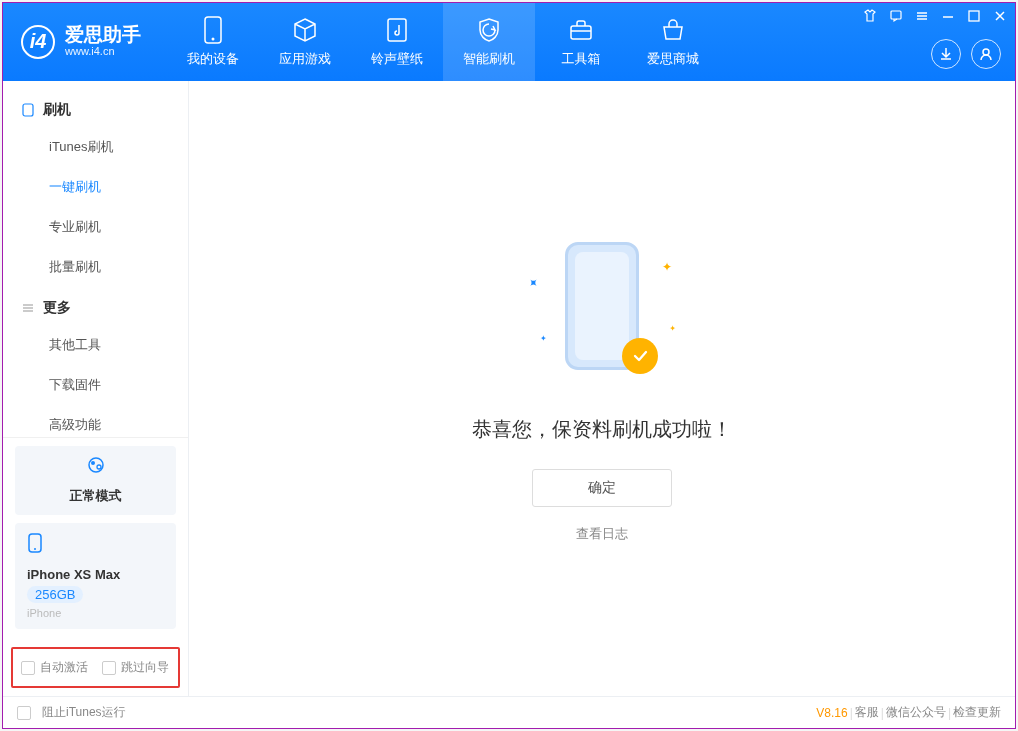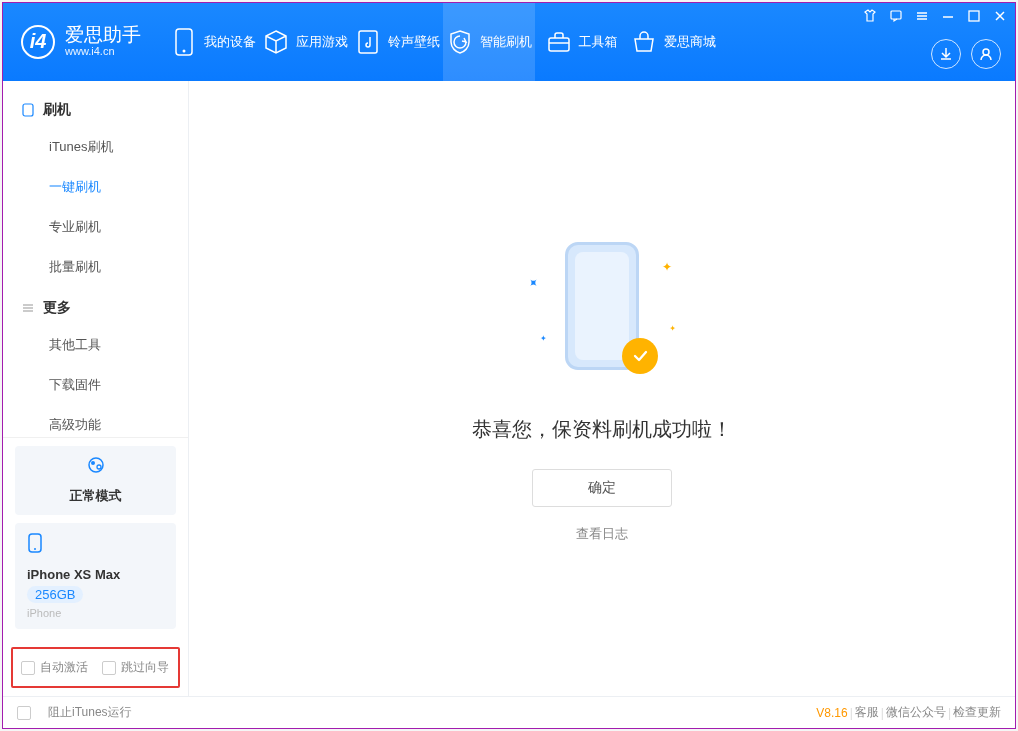--- a/index.html
+++ b/index.html
@@ -3,24 +3,24 @@
 <meta charset="utf-8">
 <style>
 * { margin: 0; padding: 0; box-sizing: border-box; font-family: "Microsoft YaHei", "PingFang SC", sans-serif; }
 body { background: #f5f5f5; width: 1018px; height: 731px; overflow: hidden; }
 .window { width: 1014px; height: 727px; margin: 2px; background: #fff; border: 1px solid #a21caf; display: flex; flex-direction: column; }
 
 
 .titlebar { height: 78px; background: linear-gradient(180deg, #1a88ff 0%, #0a7aff 100%); display: flex; align-items: center; color: #fff; position: relative; }
 .logo-block { display: flex; align-items: center; padding: 0 18px; gap: 10px; }
 .logo-circle { width: 34px; height: 34px; border: 2.5px solid #fff; border-radius: 50%; display: flex; align-items: center; justify-content: center; font-weight: bold; font-size: 20px; font-style: italic; }
-.logo-text .cn { font-size: 19px; font-weight: normal; line-height: 1; }
+.logo-text .cn { font-size: 19px; font-weight: bold; line-height: 1; }
 .logo-text .en { font-size: 11px; opacity: .9; line-height: 1.4; }
 .nav { display: flex; height: 100%; margin-left: 8px; }
-.nav-item { width: 92px; display: flex; flex-direction: row; align-items: center; justify-content: center; gap: 6px; font-size: 13px; cursor: pointer; }
+.nav-item { width: 92px; display: flex; flex-direction: column; align-items: center; justify-content: center; gap: 6px; font-size: 13px; cursor: pointer; }
 .nav-item .icon { width: 28px; height: 28px; display: flex; align-items: center; justify-content: center; }
 .nav-item.active { background: rgba(255,255,255,.15); }
 .titlebar-right { position: absolute; right: 6px; top: 4px; display: flex; gap: 8px; align-items: center; }
 .win-btn { width: 18px; height: 18px; display: flex; align-items: center; justify-content: center; cursor: pointer; color: #fff; font-size: 12px; }
 .round-btns { position: absolute; right: 14px; bottom: 12px; display: flex; gap: 10px; }
 .round-btn { width: 30px; height: 30px; border: 1.5px solid rgba(255,255,255,.8); border-radius: 50%; display: flex; align-items: center; justify-content: center; cursor: pointer; }
 
 
 .body { flex: 1; display: flex; min-height: 0; }
 .sidebar { width: 186px; border-right: 1px solid #eceff3; display: flex; flex-direction: column; }
@@ -42,21 +42,21 @@
 .phone-illus { position:relative; width:160px; height:160px; margin-bottom: 22px; }
 .phone-body { position:absolute; left:50%; top:8px; transform:translateX(-50%); width:74px; height:128px; border:3px solid #bcd6f5; border-radius:13px; background:#d7e8fc; }
 .phone-body::after { content:""; position:absolute; top:7px; left:7px; right:7px; bottom:7px; background:#eaf3fe; border-radius:8px; }
 .check-badge { position:absolute; right:24px; bottom:20px; width:36px; height:36px; background:#ffb300; border-radius:50%; display:flex; align-items:center; justify-content:center; }
 .spark { position:absolute; color:#ffb300; font-size:12px; }
 .success-text { font-size: 20px; color:#333; font-weight:500; margin-bottom: 26px; }
 .ok-btn { width:140px; height:38px; border:1px solid #ddd; background:#fff; border-radius:3px; font-size:14px; color:#555; cursor:pointer; }
 .log-link { margin-top:18px; font-size:13px; color:#888; cursor:pointer; }
 
 .footer { height: 32px; border-top:1px solid #eceff3; display:flex; align-items:center; padding: 0 14px; font-size:12px; color:#888; }
-.footer-left { display:flex; align-items:center; gap:12px; }
+.footer-left { display:flex; align-items:center; gap:6px; }
 .footer-right { margin-left:auto; display:flex; align-items:center; gap:2px; }
 .footer-right .sep { color:#ddd; }
 .ver { color:#ff9800; }
 .flink { cursor:pointer; }
 </style>
 </head>
 <body>
 
 <div class="window">
 

